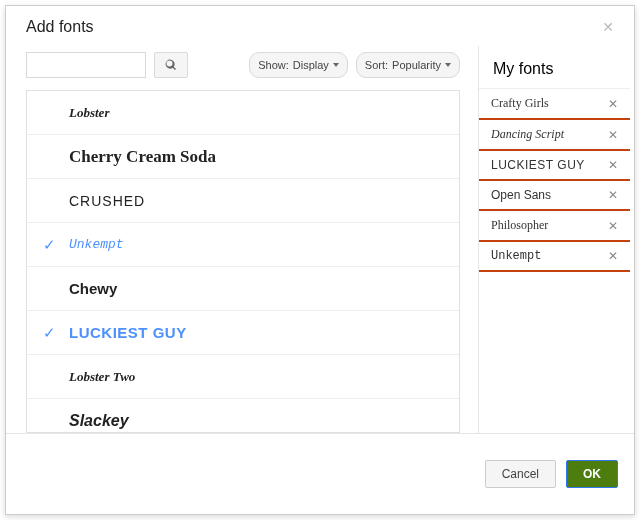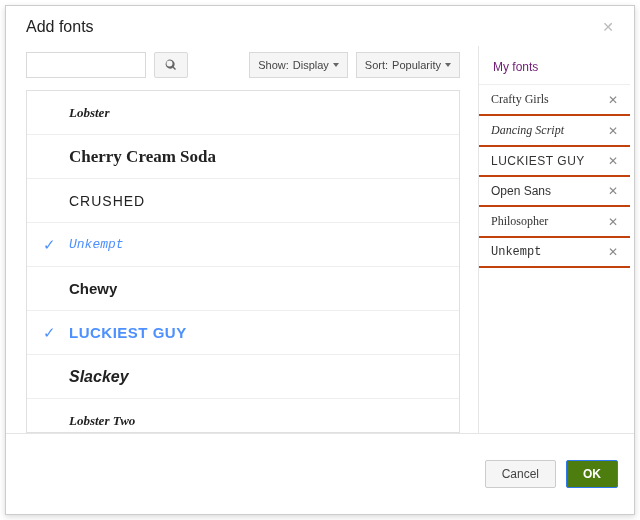--- a/index.html
+++ b/index.html
@@ -79,21 +79,21 @@
     border: 1px solid #d9d9d9;
     background: #f5f5f5;
     height: 26px;
     padding: 0 8px;
     font-size: 11px;
     color: #444;
     display: flex;
     align-items: center;
     gap: 4px;
     cursor: pointer;
-    border-radius: 0;
+    border-radius: 10px;
   }
   .dd-btn .caret {
     width: 0; height: 0;
     border-left: 3px solid transparent;
     border-right: 3px solid transparent;
     border-top: 4px solid #666;
   }
   .font-list-wrap {
     border: 1px solid #e0e0e0;
     flex: 1;
@@ -145,22 +145,22 @@
 
   .right {
     width: 152px;
     border-left: 1px solid #e5e5e5;
     padding: 10px 0 0;
     display: flex;
     flex-direction: column;
     margin-right: 4px;
   }
   .myfonts-title {
-    color: #701a75;
-    font-size: 12px;
+    color: #000000;
+    font-size: 16px;
     padding: 4px 14px 10px;
   }
   .myfonts-list {
     border-top: 1px solid #eee;
     overflow-y: auto;
     flex: 1;
   }
   .my-row {
     border-bottom: 2px solid #c2410c;
     display: flex;
@@ -256,25 +256,25 @@
             <div class="font-row">
               <span class="check">✓</span>
               <span class="font-name style-chewy">Chewy</span>
             </div>
             <div class="font-row selected">
               <span class="check">✓</span>
               <span class="font-name style-luckiest">Luckiest Guy</span>
             </div>
             <div class="font-row">
               <span class="check">✓</span>
+              <span class="font-name style-lobster-two">Lobster Two</span>
+            </div>
+            <div class="font-row">
+              <span class="check">✓</span>
               <span class="font-name style-slackey">Slackey</span>
-            </div>
-            <div class="font-row">
-              <span class="check">✓</span>
-              <span class="font-name style-lobster-two">Lobster Two</span>
             </div>
           </div>
       </div>
     </div>
 
     <div class="right">
       <div class="myfonts-title">My fonts</div>
       <div class="myfonts-list" id="myfonts-list">
           <div class="my-row">
             <span class="font-name style-crafty">Crafty Girls</span>

